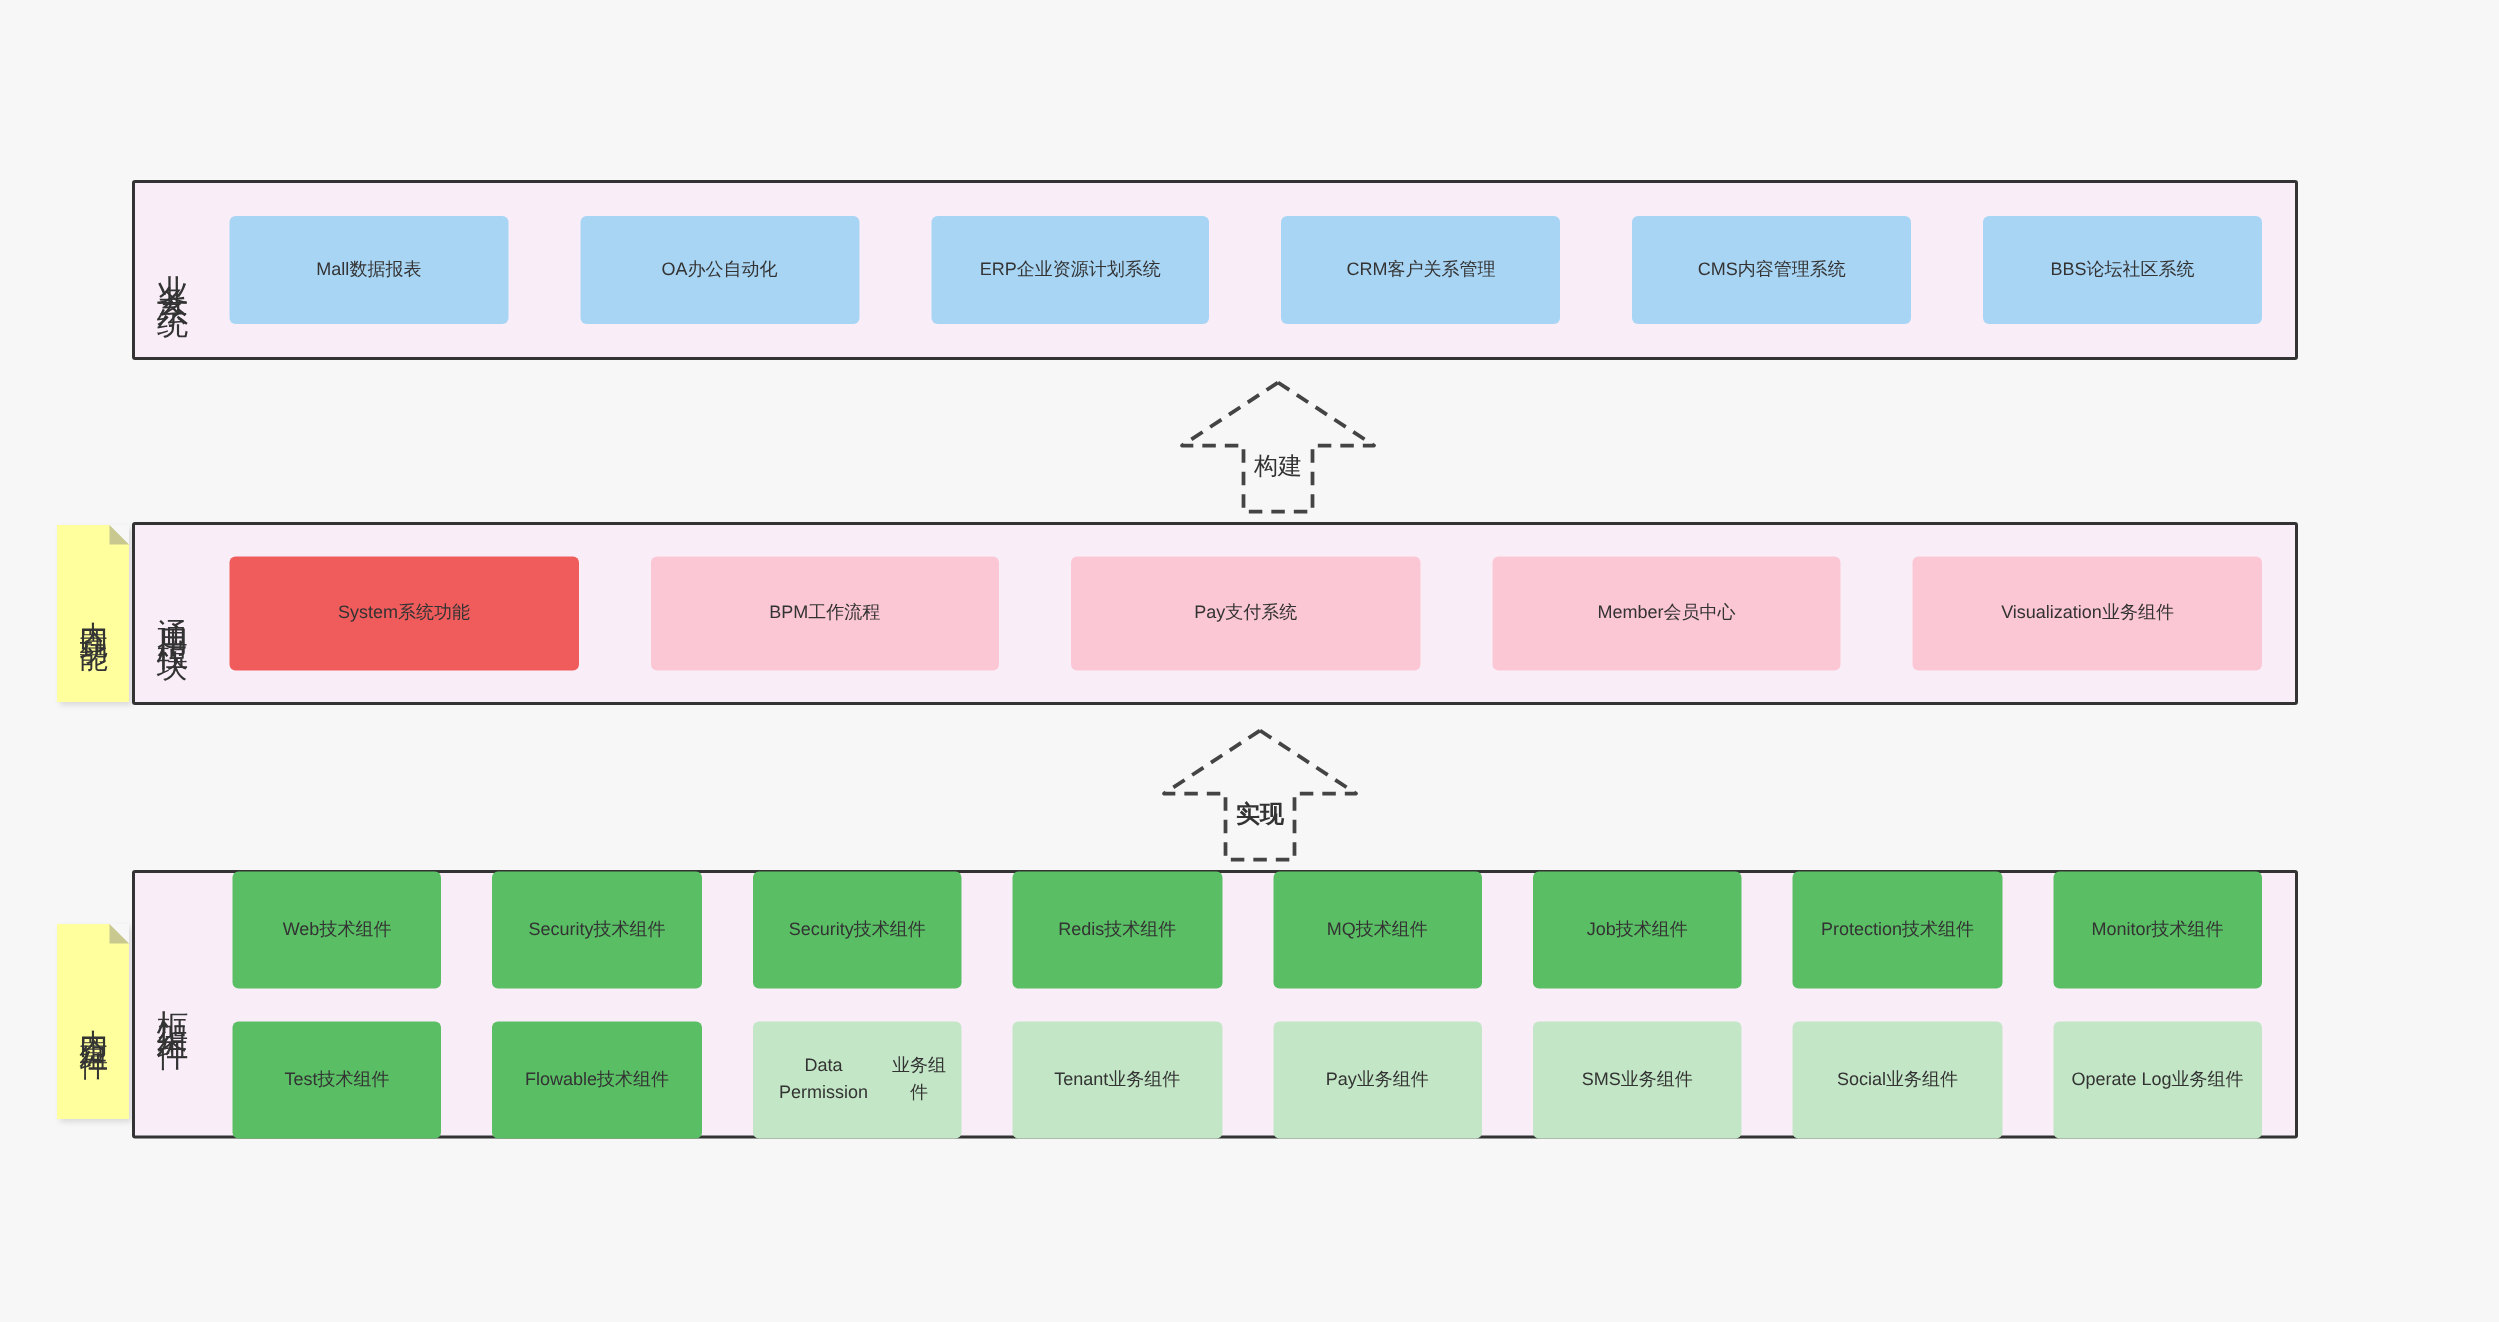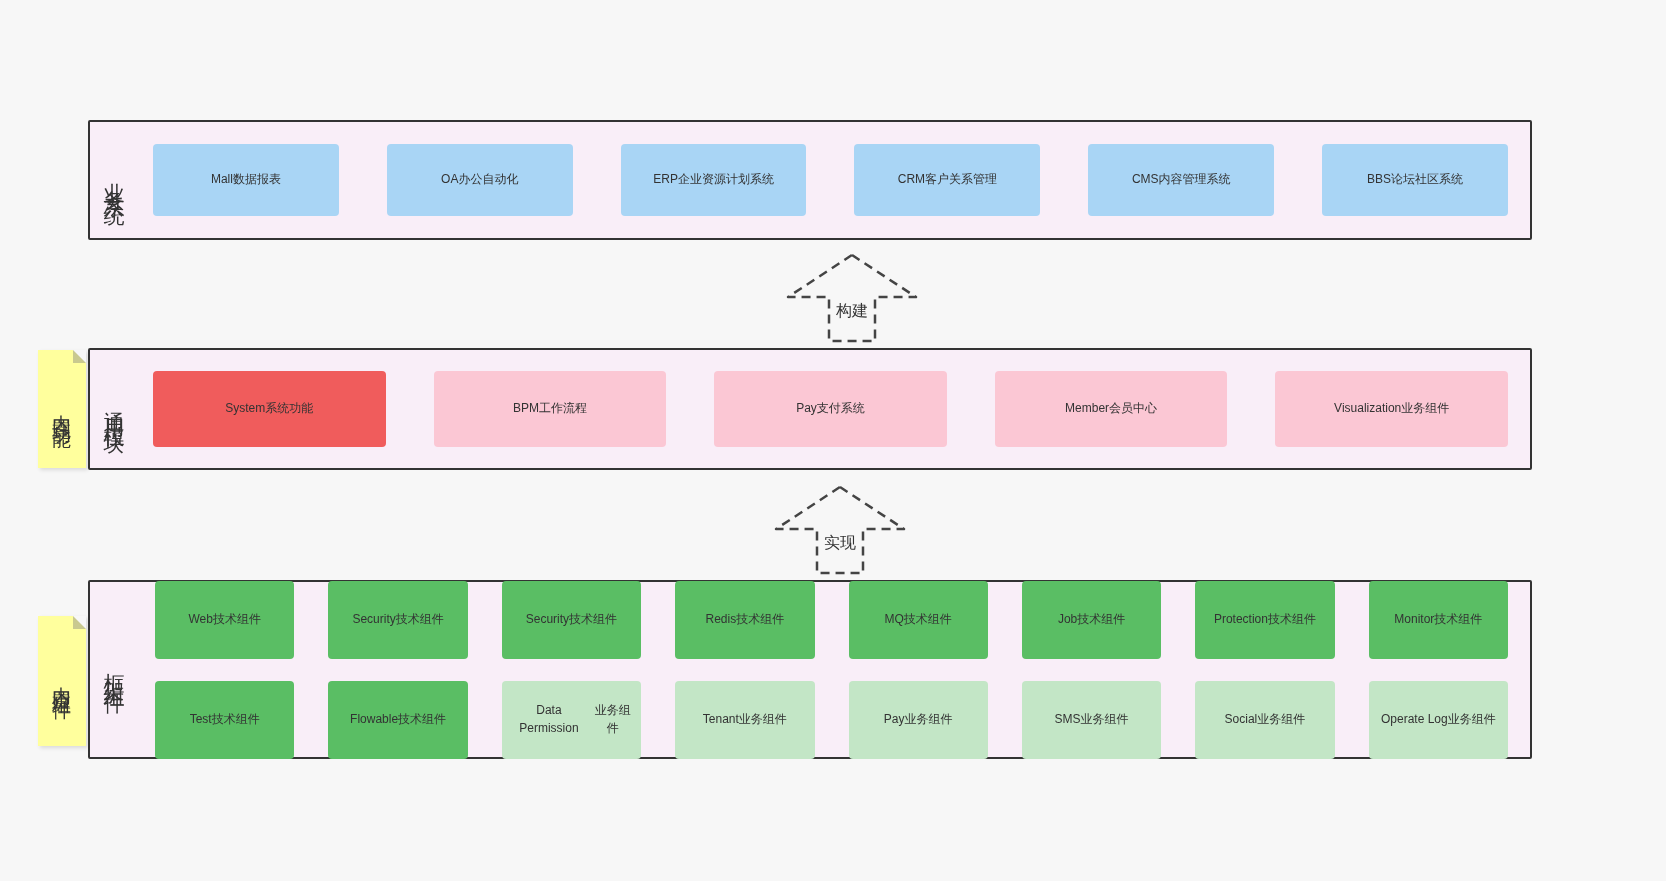--- a/index.html
+++ b/index.html
@@ -90,21 +90,21 @@
     content: "";
     position: absolute;
     top: 0; right: 0;
     width: 0; height: 0;
     border-style: solid;
     border-width: 0 13px 13px 0;
     border-color: var(--page_bg, #f7f7f7) var(--page_bg, #f7f7f7) #c9c98f #c9c98f;
   }
   .arrow { position: absolute; width: 140px; height: 92px; }
   #arrow-build     { left: 782px; top: 252px; }
-  #arrow-implement { left: 770px; top: 484px; }
+  #arrow-implement { left: 770px; top: 484px; font-weight: bold; }
   .arrow svg { display: block; }
   .arrow text {
     font-family: "Liberation Sans", "DejaVu Sans", sans-serif;
     font-size: 16px;
     fill: var(--text, #333333);
   }
 </style>
 </head>
 <body>
 

